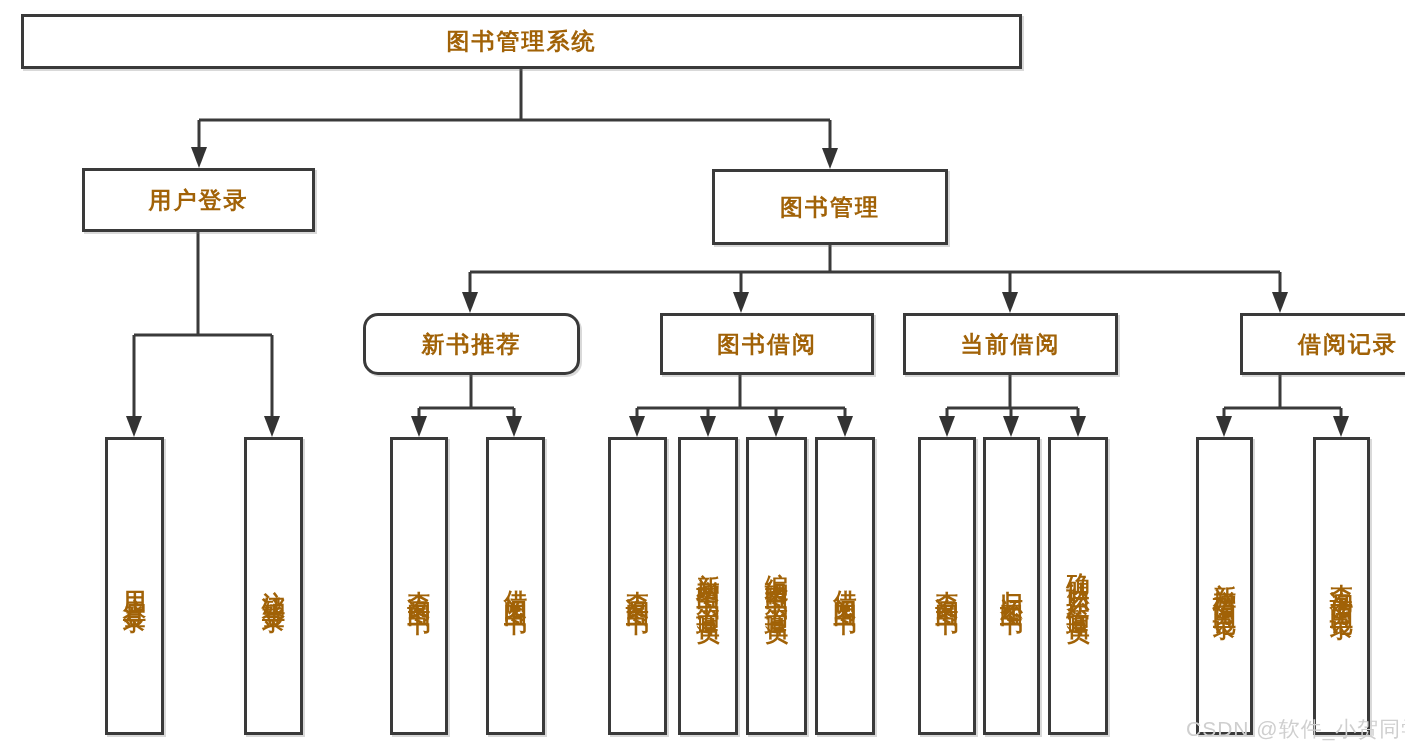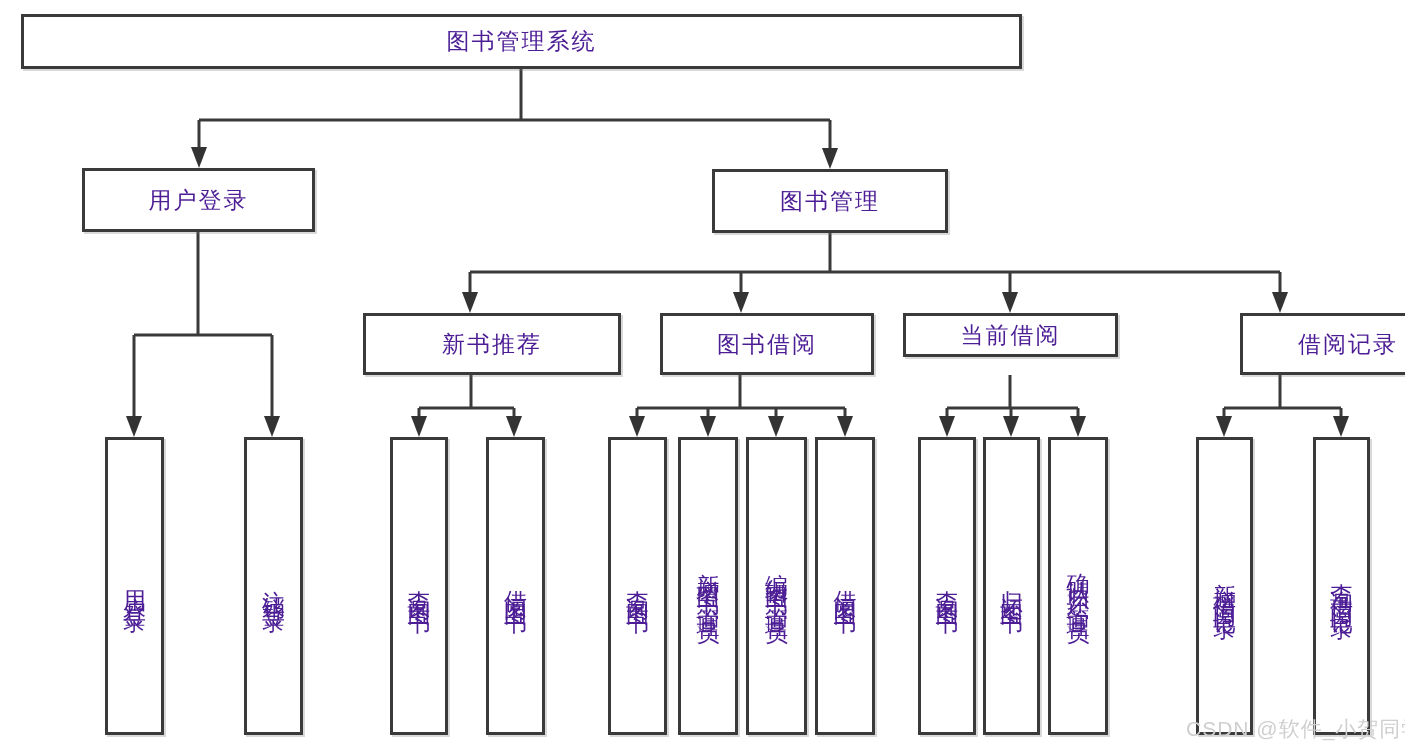--- a/index.html
+++ b/index.html
@@ -16,22 +16,23 @@
     position:absolute;
     box-sizing:border-box;
     border:3px solid #3a3a3a;
     background:#fff;
     display:flex;align-items:center;justify-content:center;
     box-shadow:2px 2px 0 rgba(120,120,120,.28);
   }
   .node .lbl{
     font-size:23px;
     letter-spacing:2px;
-    color:#4c1d95;
+    color:#a16207;
     white-space:nowrap;
+    font-weight:bold;
   }
   .leaf .lbl{
     writing-mode:vertical-rl;
     text-orientation:mixed;
     letter-spacing:7px;
     white-space:normal;
     line-height:1;
   }
   .watermark{
     position:absolute;
@@ -88,31 +89,31 @@
     </g>
   </svg>
 
   <div class="node" style="left:21px;top:14px;width:1001px;height:55px;">
     <span class="lbl">图书管理系统</span>
   </div>
 
   <div class="node" style="left:82px;top:168px;width:233px;height:64px;">
     <span class="lbl">用户登录</span>
   </div>
-  <div class="node" style="left:712px;top:169px;width:236px;height:64px;">
+  <div class="node" style="left:712px;top:169px;width:236px;height:76px;">
     <span class="lbl">图书管理</span>
   </div>
 
-  <div class="node" style="left:363px;top:313px;width:258px;height:62px;">
+  <div class="node" style="left:363px;top:313px;width:217px;height:62px;border-radius:15px;">
     <span class="lbl">新书推荐</span>
   </div>
   <div class="node" style="left:660px;top:313px;width:214px;height:62px;">
     <span class="lbl">图书借阅</span>
   </div>
-  <div class="node" style="left:903px;top:313px;width:215px;height:44px;">
+  <div class="node" style="left:903px;top:313px;width:215px;height:62px;">
     <span class="lbl">当前借阅</span>
   </div>
   <div class="node" style="left:1240px;top:313px;width:216px;height:62px;">
     <span class="lbl">借阅记录</span>
   </div>
 
   <div class="node leaf" style="left:105px;top:437px;width:59px;height:298px;">
     <span class="lbl">用户登录</span>
   </div>
   <div class="node leaf" style="left:244px;top:437px;width:59px;height:298px;">

